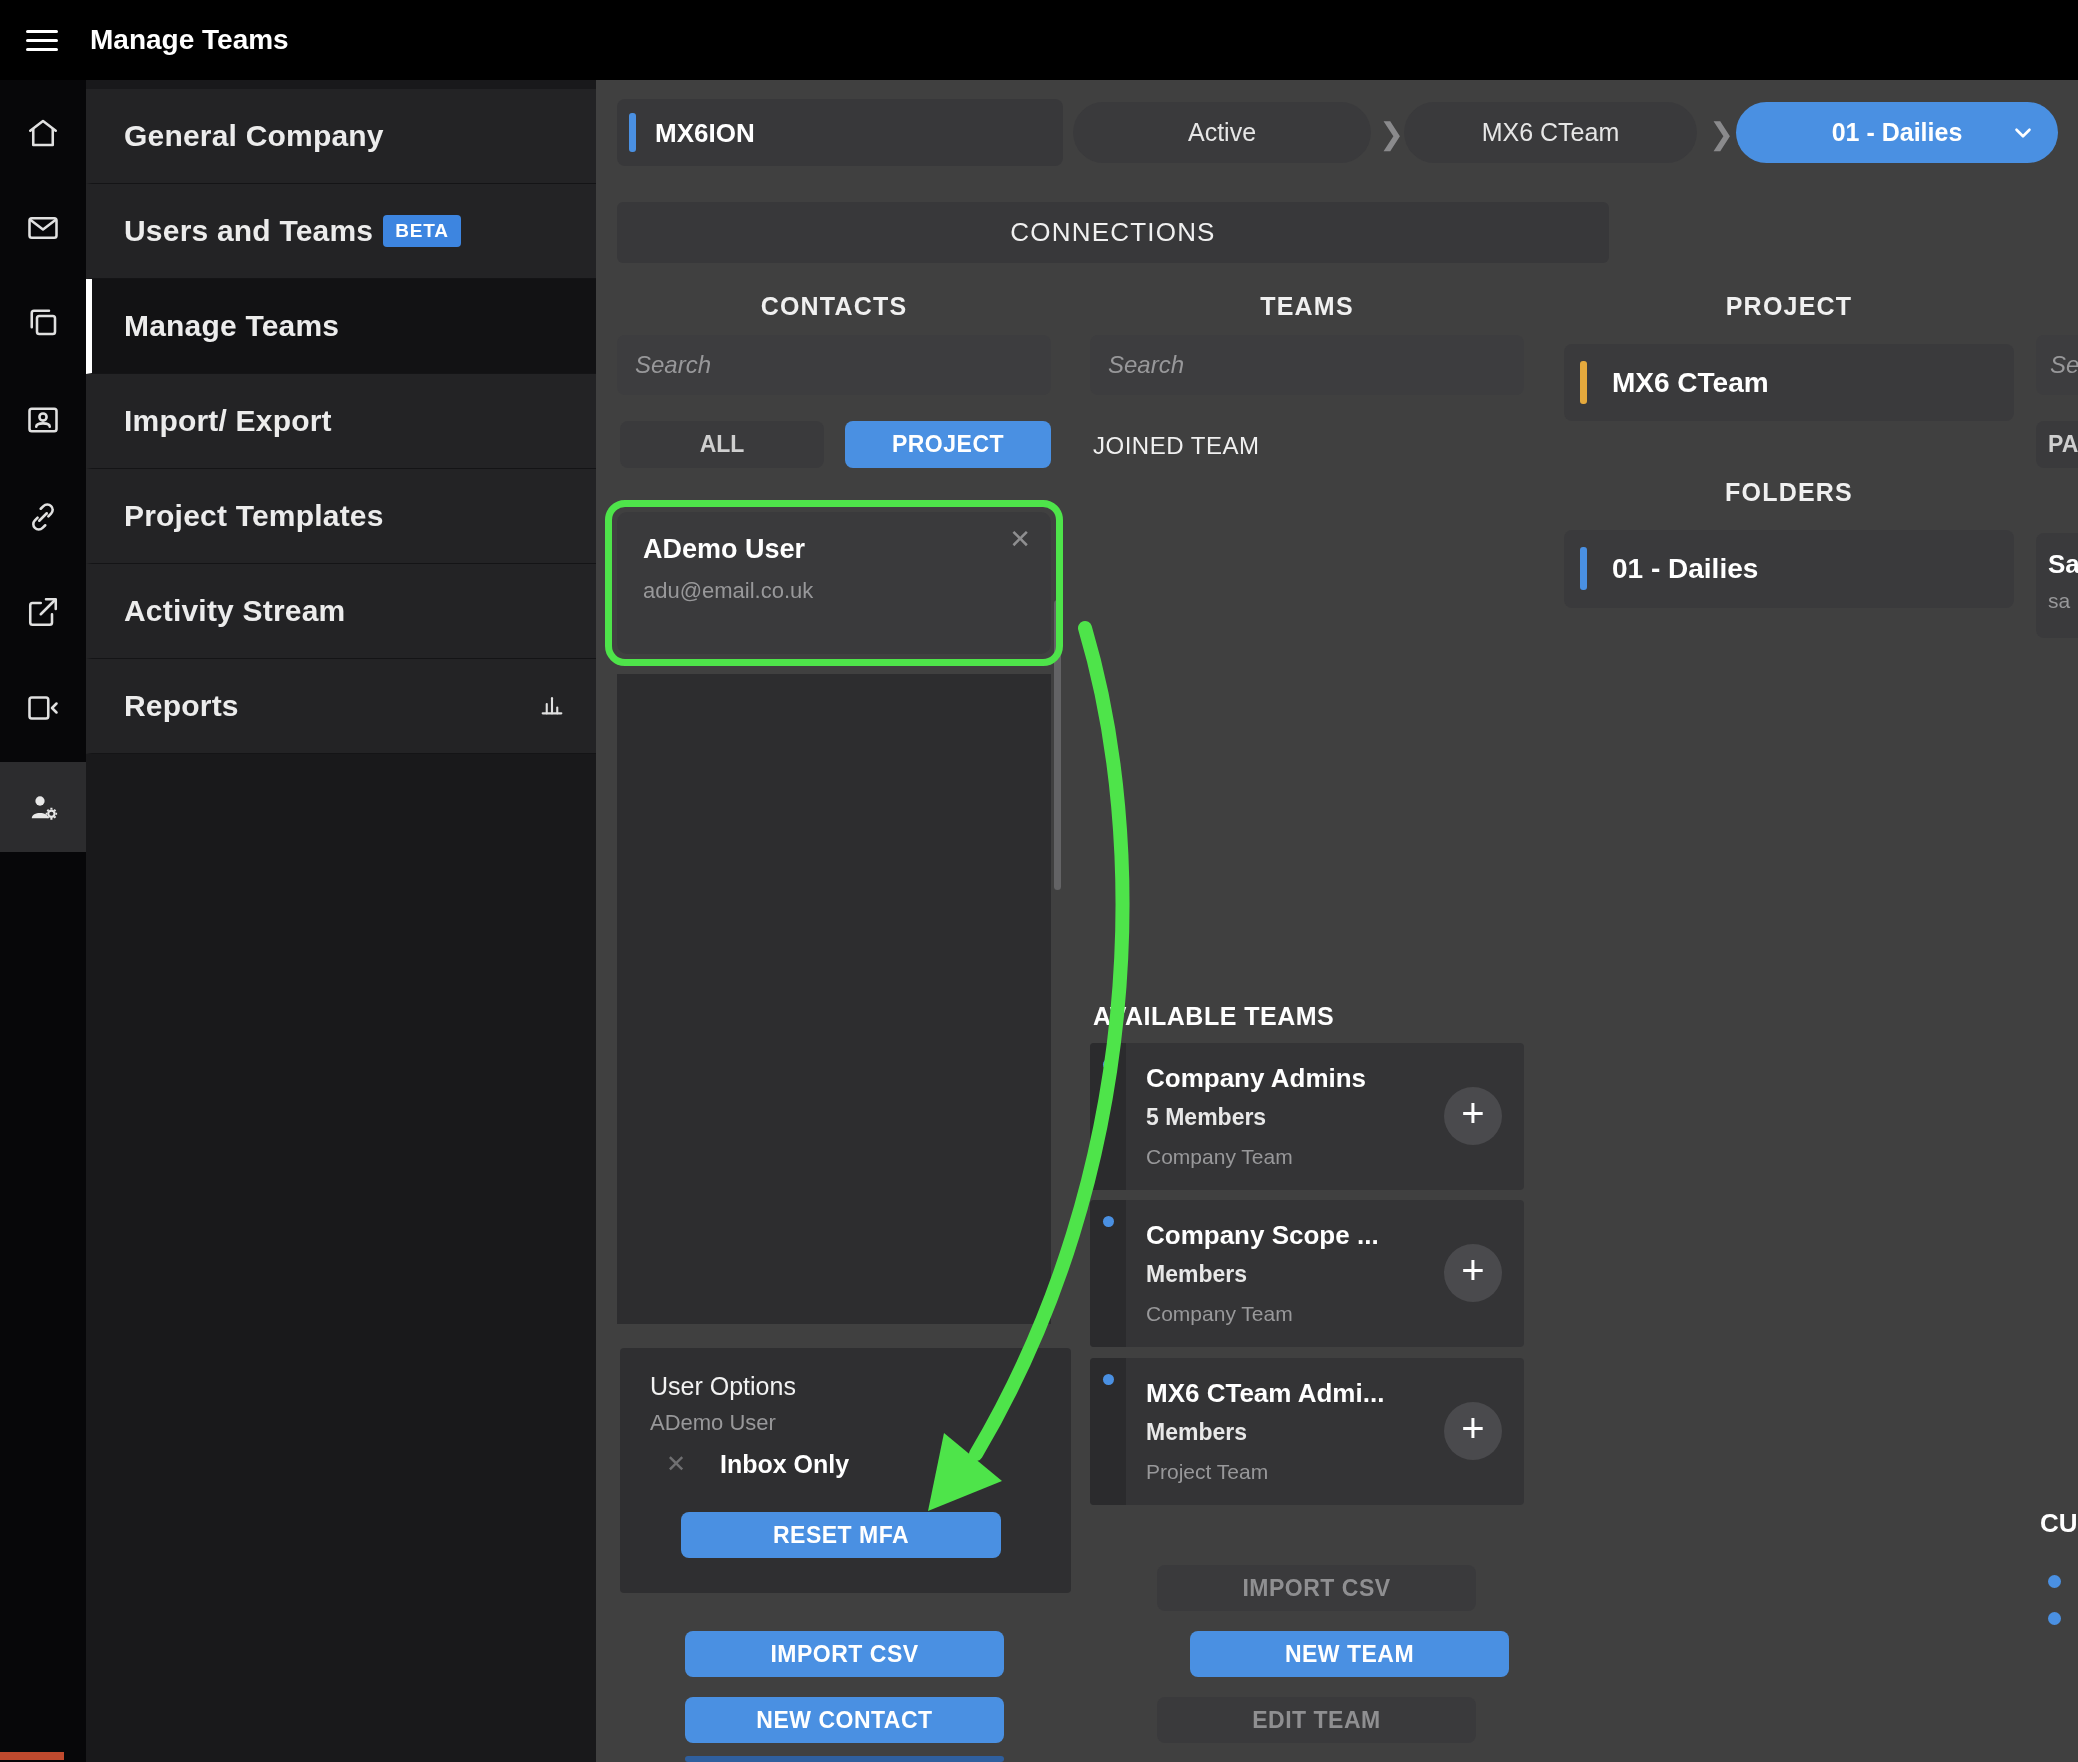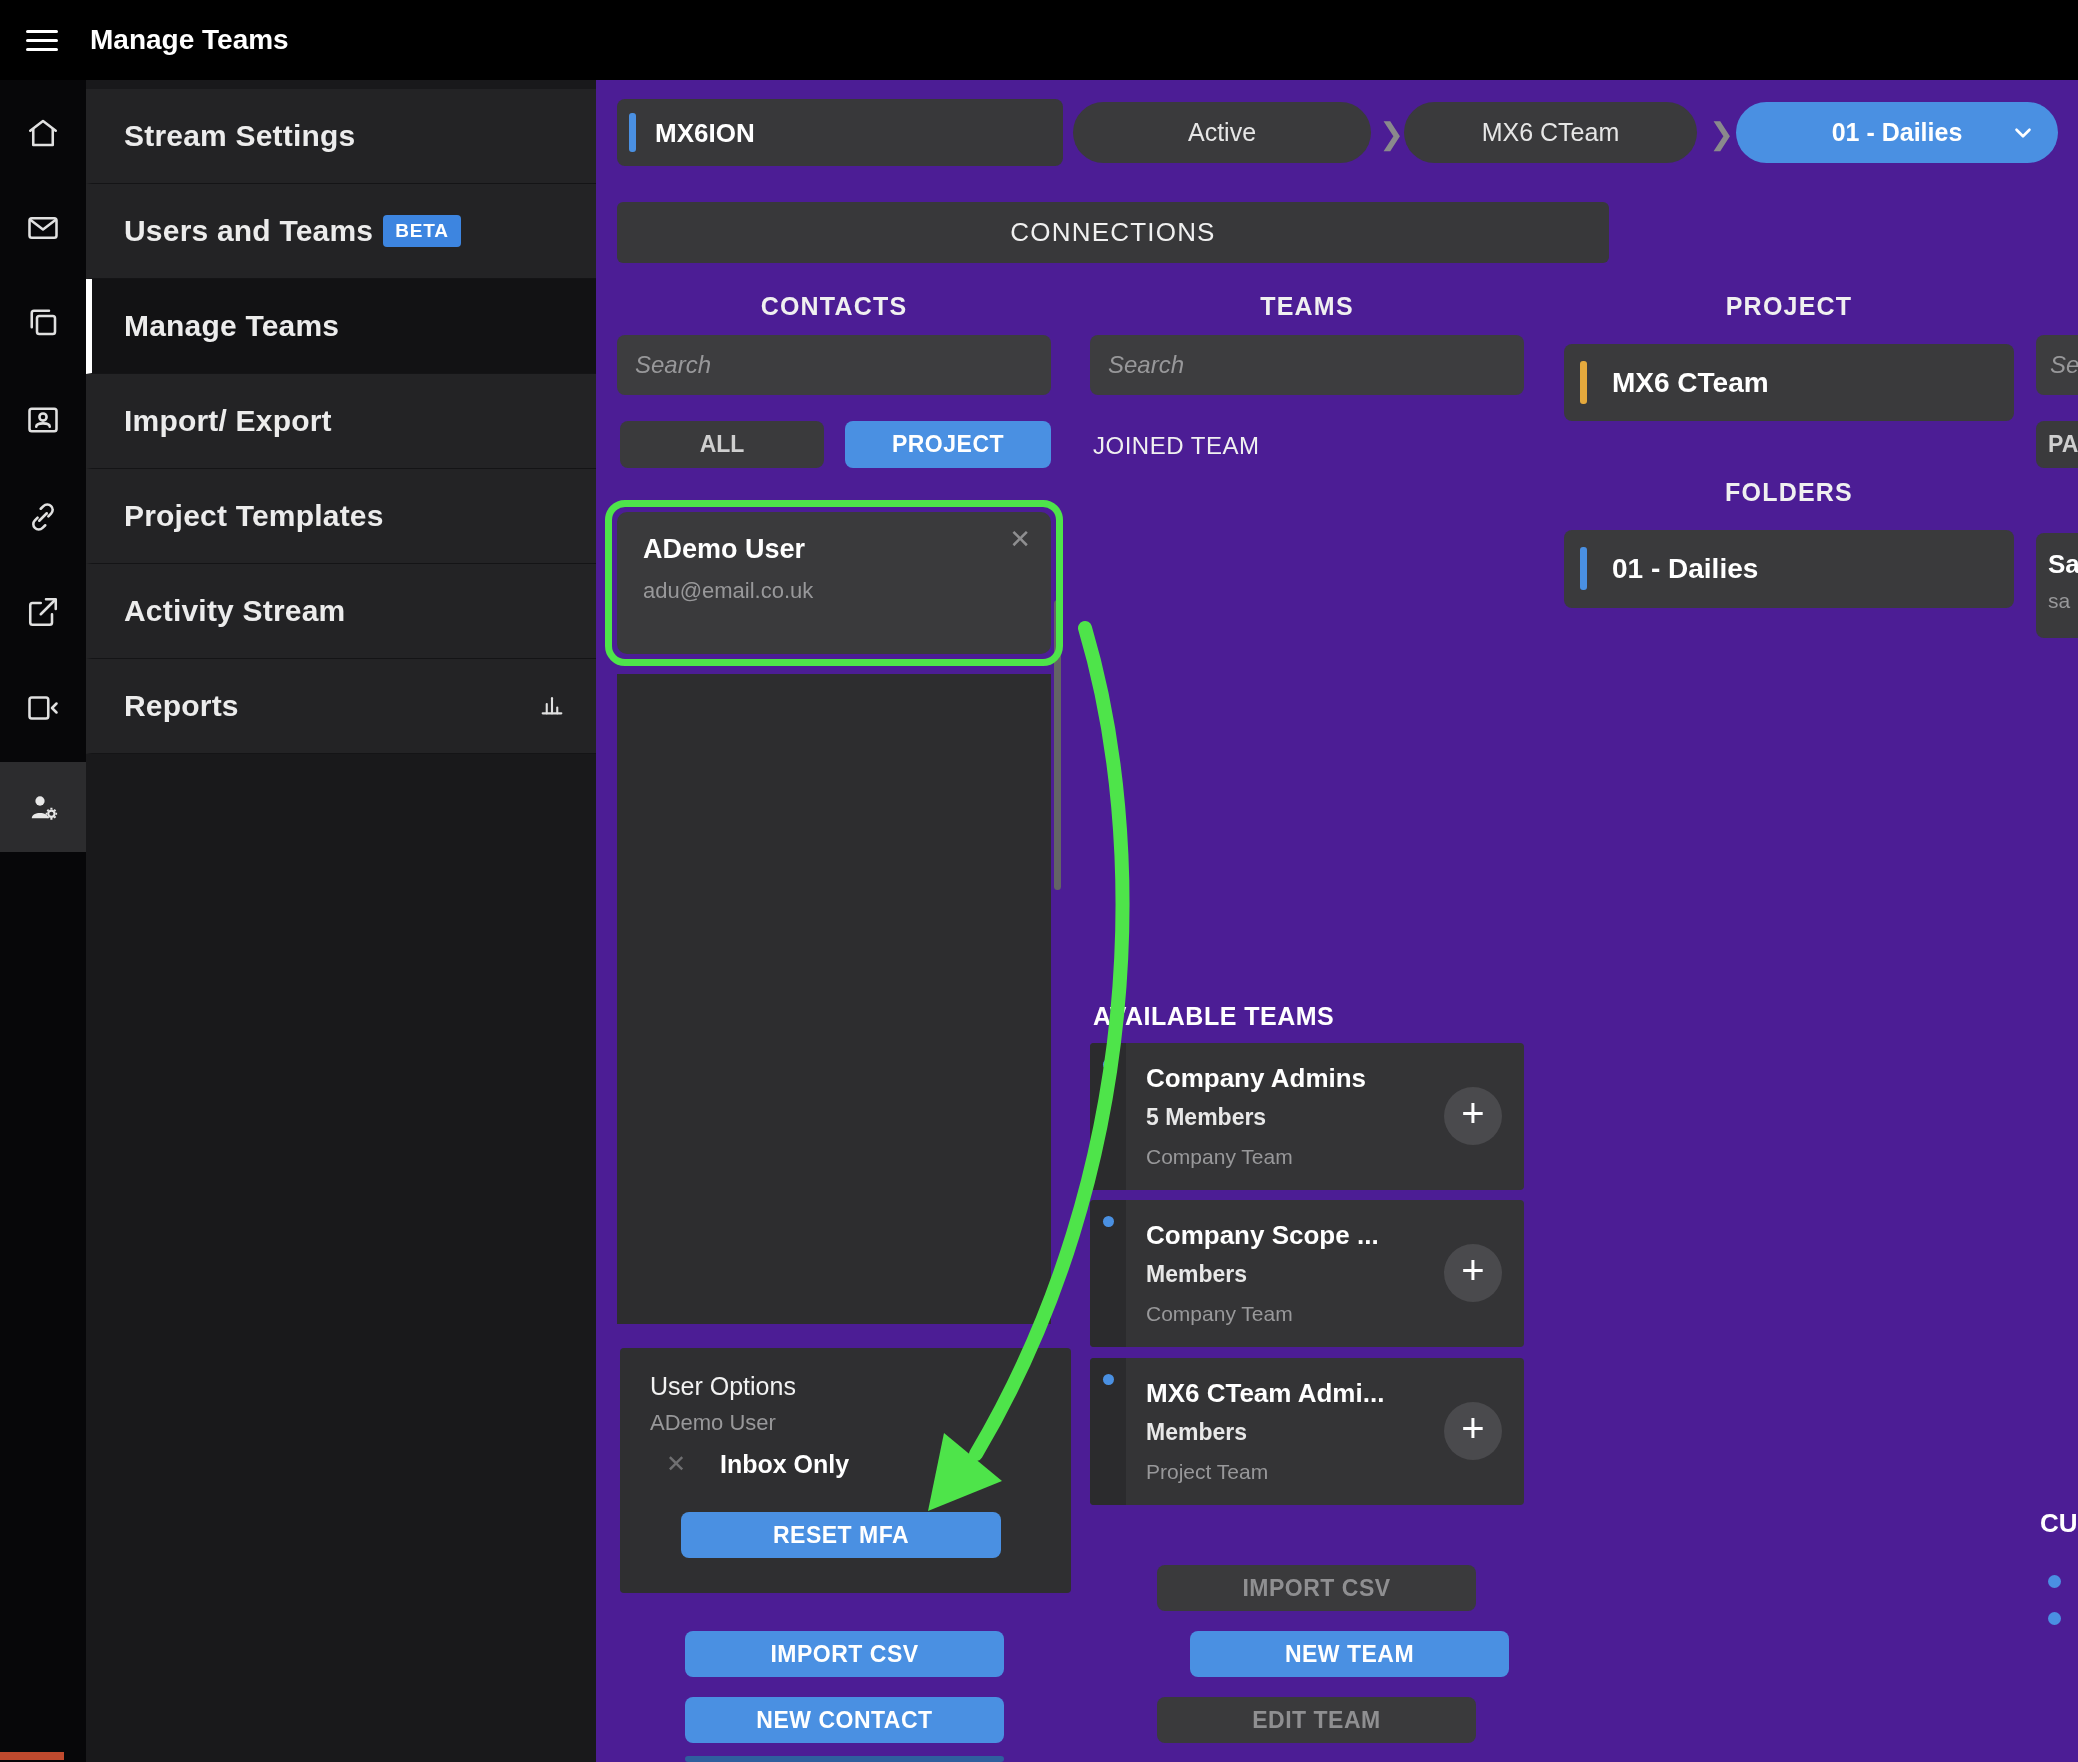--- a/index.html
+++ b/index.html
@@ -25,21 +25,21 @@
 
   
   .sidebar { position:absolute; left:86px; top:80px; width:510px; height:1682px; background:#19191b; z-index:8; padding-top:9px; }
   .side-item { height:95px; background:#232325; border-bottom:1px solid #141416; display:flex; align-items:center; padding-left:32px; padding-right:10px; border-left:6px solid transparent; cursor:pointer; }
   .side-item.active { background:#121214; border-left-color:#ffffff; }
   .side-label { color:#ececec; font-size:30px; font-weight:700; letter-spacing:.2px; }
   .beta-badge { background:#3d85e0; color:#fff; font-size:19px; font-weight:700; padding:5px 12px; border-radius:4px; margin-left:10px; letter-spacing:.8px; }
   .reports-icon { margin-left:auto; margin-right:20px; }
 
   
-  .main { position:absolute; left:596px; top:80px; width:1482px; height:1682px; background:#4c1d95; overflow:hidden; }
+  .main { position:absolute; left:596px; top:80px; width:1482px; height:1682px; background:#404040; overflow:hidden; }
   .abs { position:absolute; }
 
   .ws-card { left:21px; top:19px; width:446px; height:67px; background:#38383a; border-radius:8px; cursor:pointer; }
   .ws-bar { position:absolute; left:12px; top:14px; width:7px; height:39px; border-radius:3px; background:#4a90e2; }
   .ws-label { position:absolute; left:38px; top:50%; transform:translateY(-50%); font-size:26px; font-weight:700; color:#fff; }
 
   .pill { position:absolute; top:22px; height:61px; border-radius:31px; background:#3a3a3c; color:#e6e6e6; font-size:25px; display:flex; align-items:center; justify-content:center; cursor:pointer; }
   .pill-active { left:477px; width:298px;text-align:right; }
   .pill-team { left:808px; width:293px; }
   .pill-folder { left:1140px; width:322px; background:#4a90e2; color:#fff; font-weight:700; }
@@ -190,21 +190,21 @@
             <path d="M17.6 13.6v-1.1 M17.6 19.4v1.1 M20.3 16.5h1.1 M14.9 16.5h-1.1 M19.5 14.6l.8-.8 M15.7 18.4l-.8.8 M19.5 18.4l.8.8 M15.7 14.6l-.8-.8"></path>
           </g>
         </svg>
     </button>
   </div>
   <div class="rail-accent"></div>
 </div>
 
 <nav class="sidebar">
   <div class="side-item">
-    <span class="side-label">Stream Settings</span>
+    <span class="side-label">General Company</span>
   </div>
   <div class="side-item">
     <span class="side-label">Users and Teams</span>
     <span class="beta-badge">BETA</span>
   </div>
   <div class="side-item active">
     <span class="side-label">Manage Teams</span>
   </div>
   <div class="side-item">
     <span class="side-label">Import/ Export</span>

